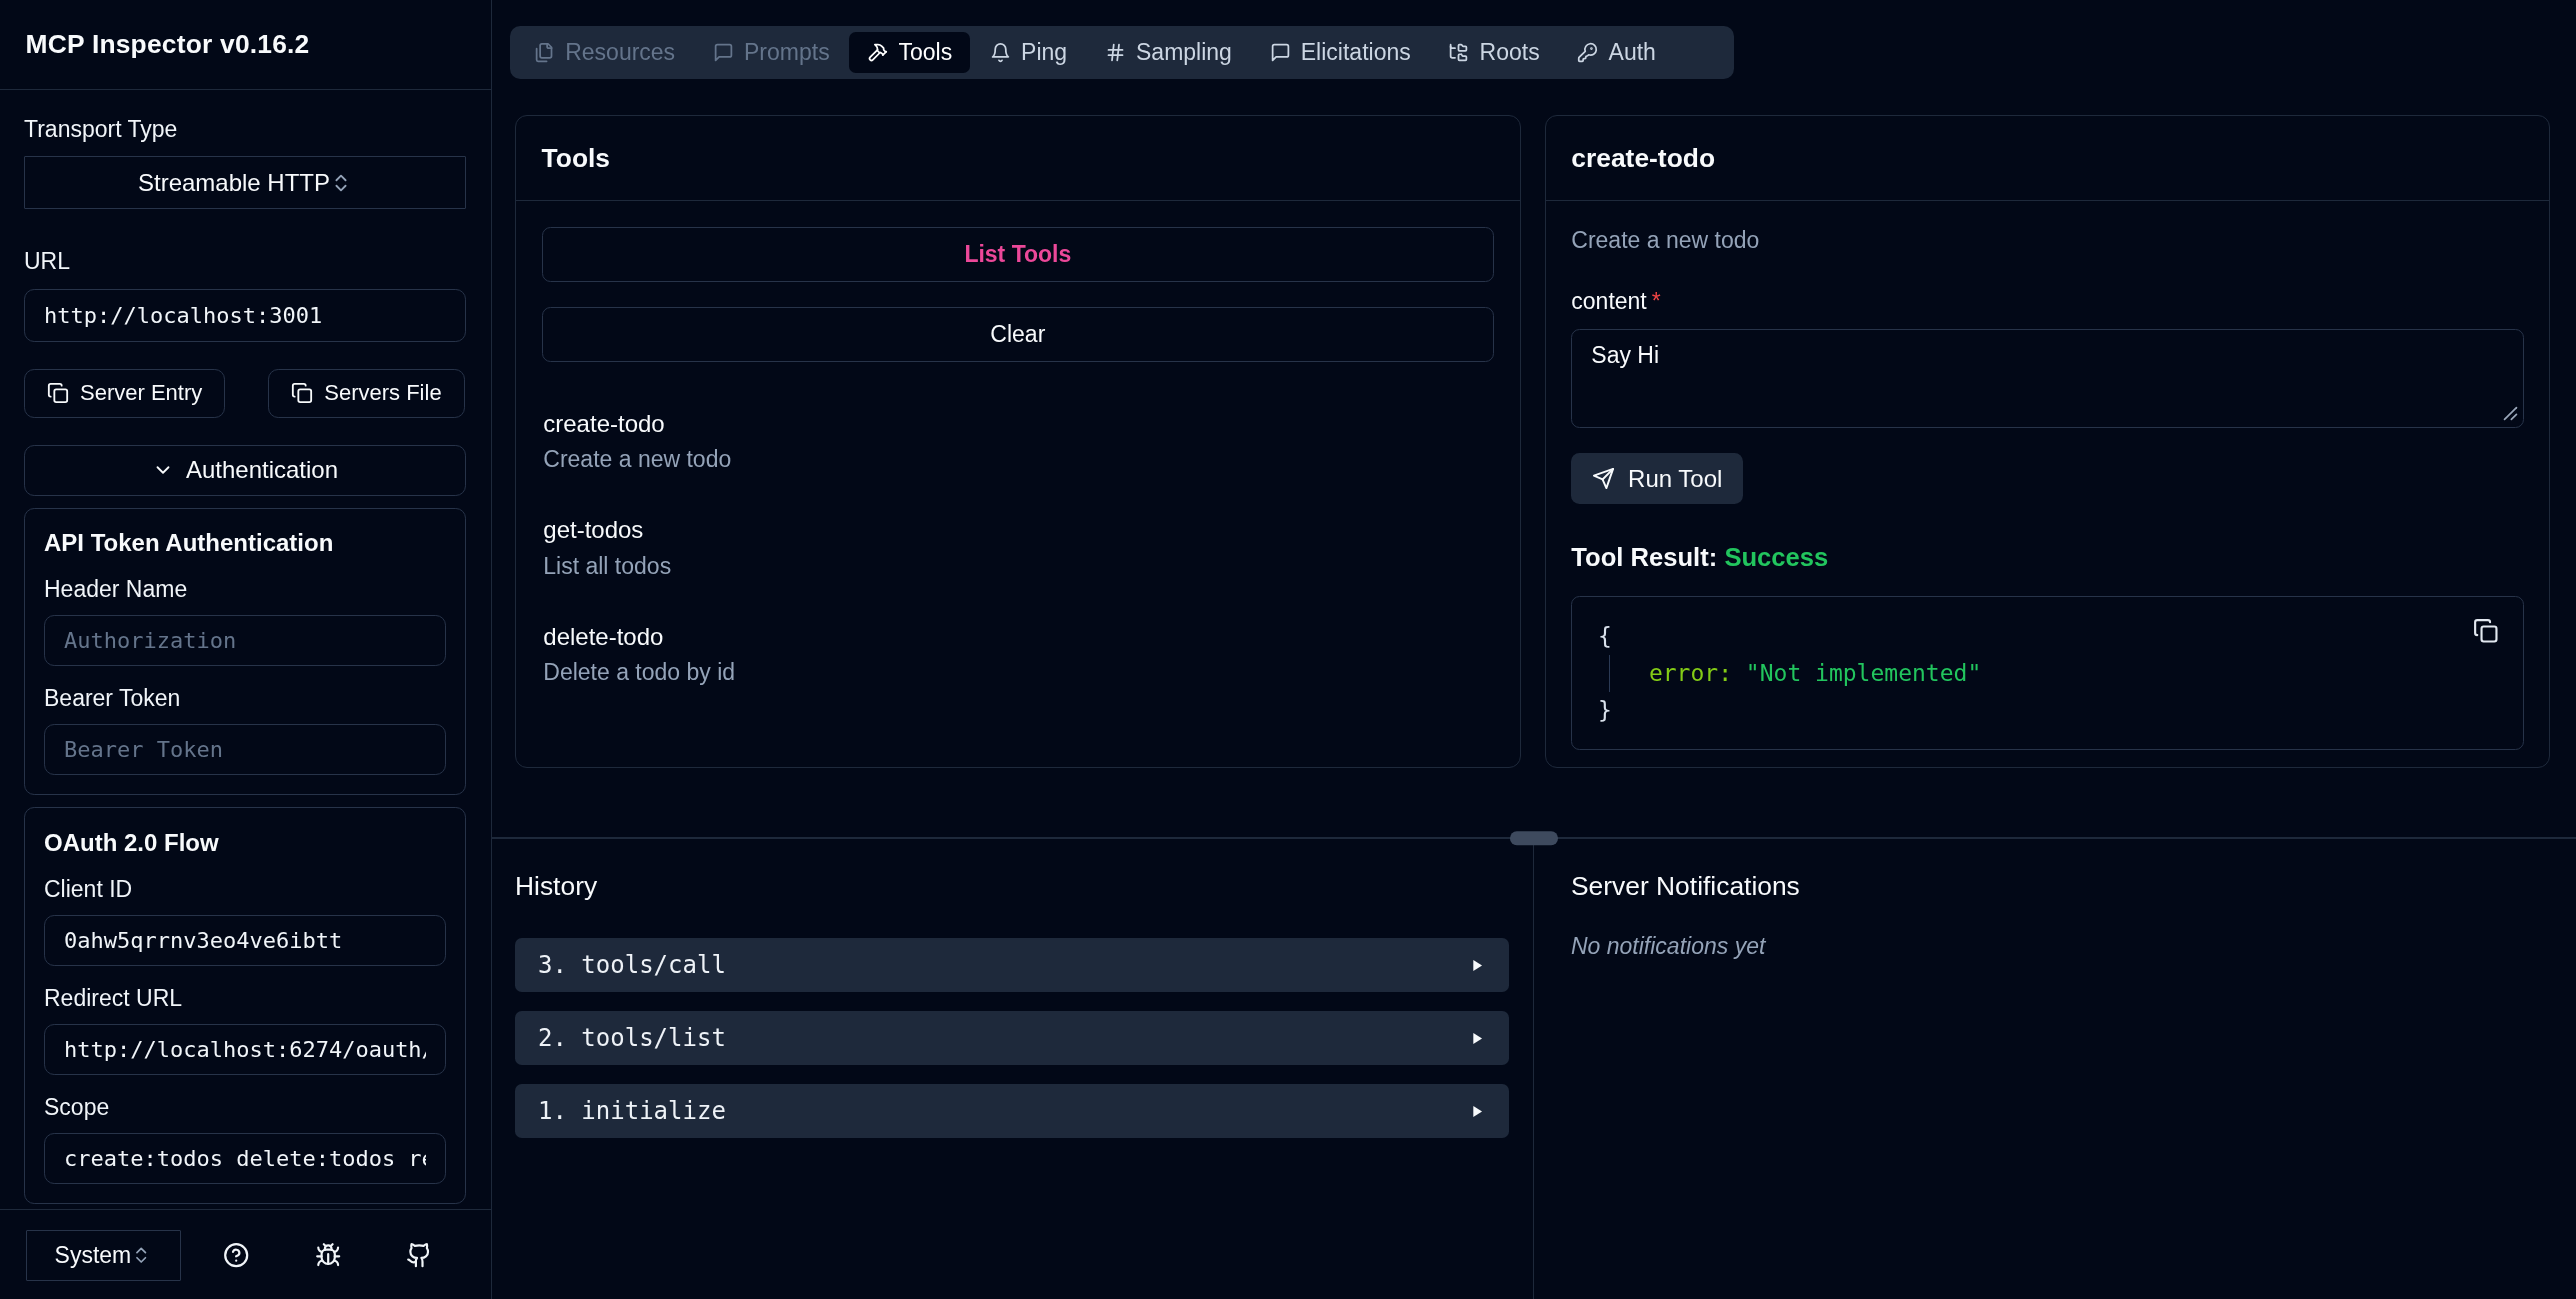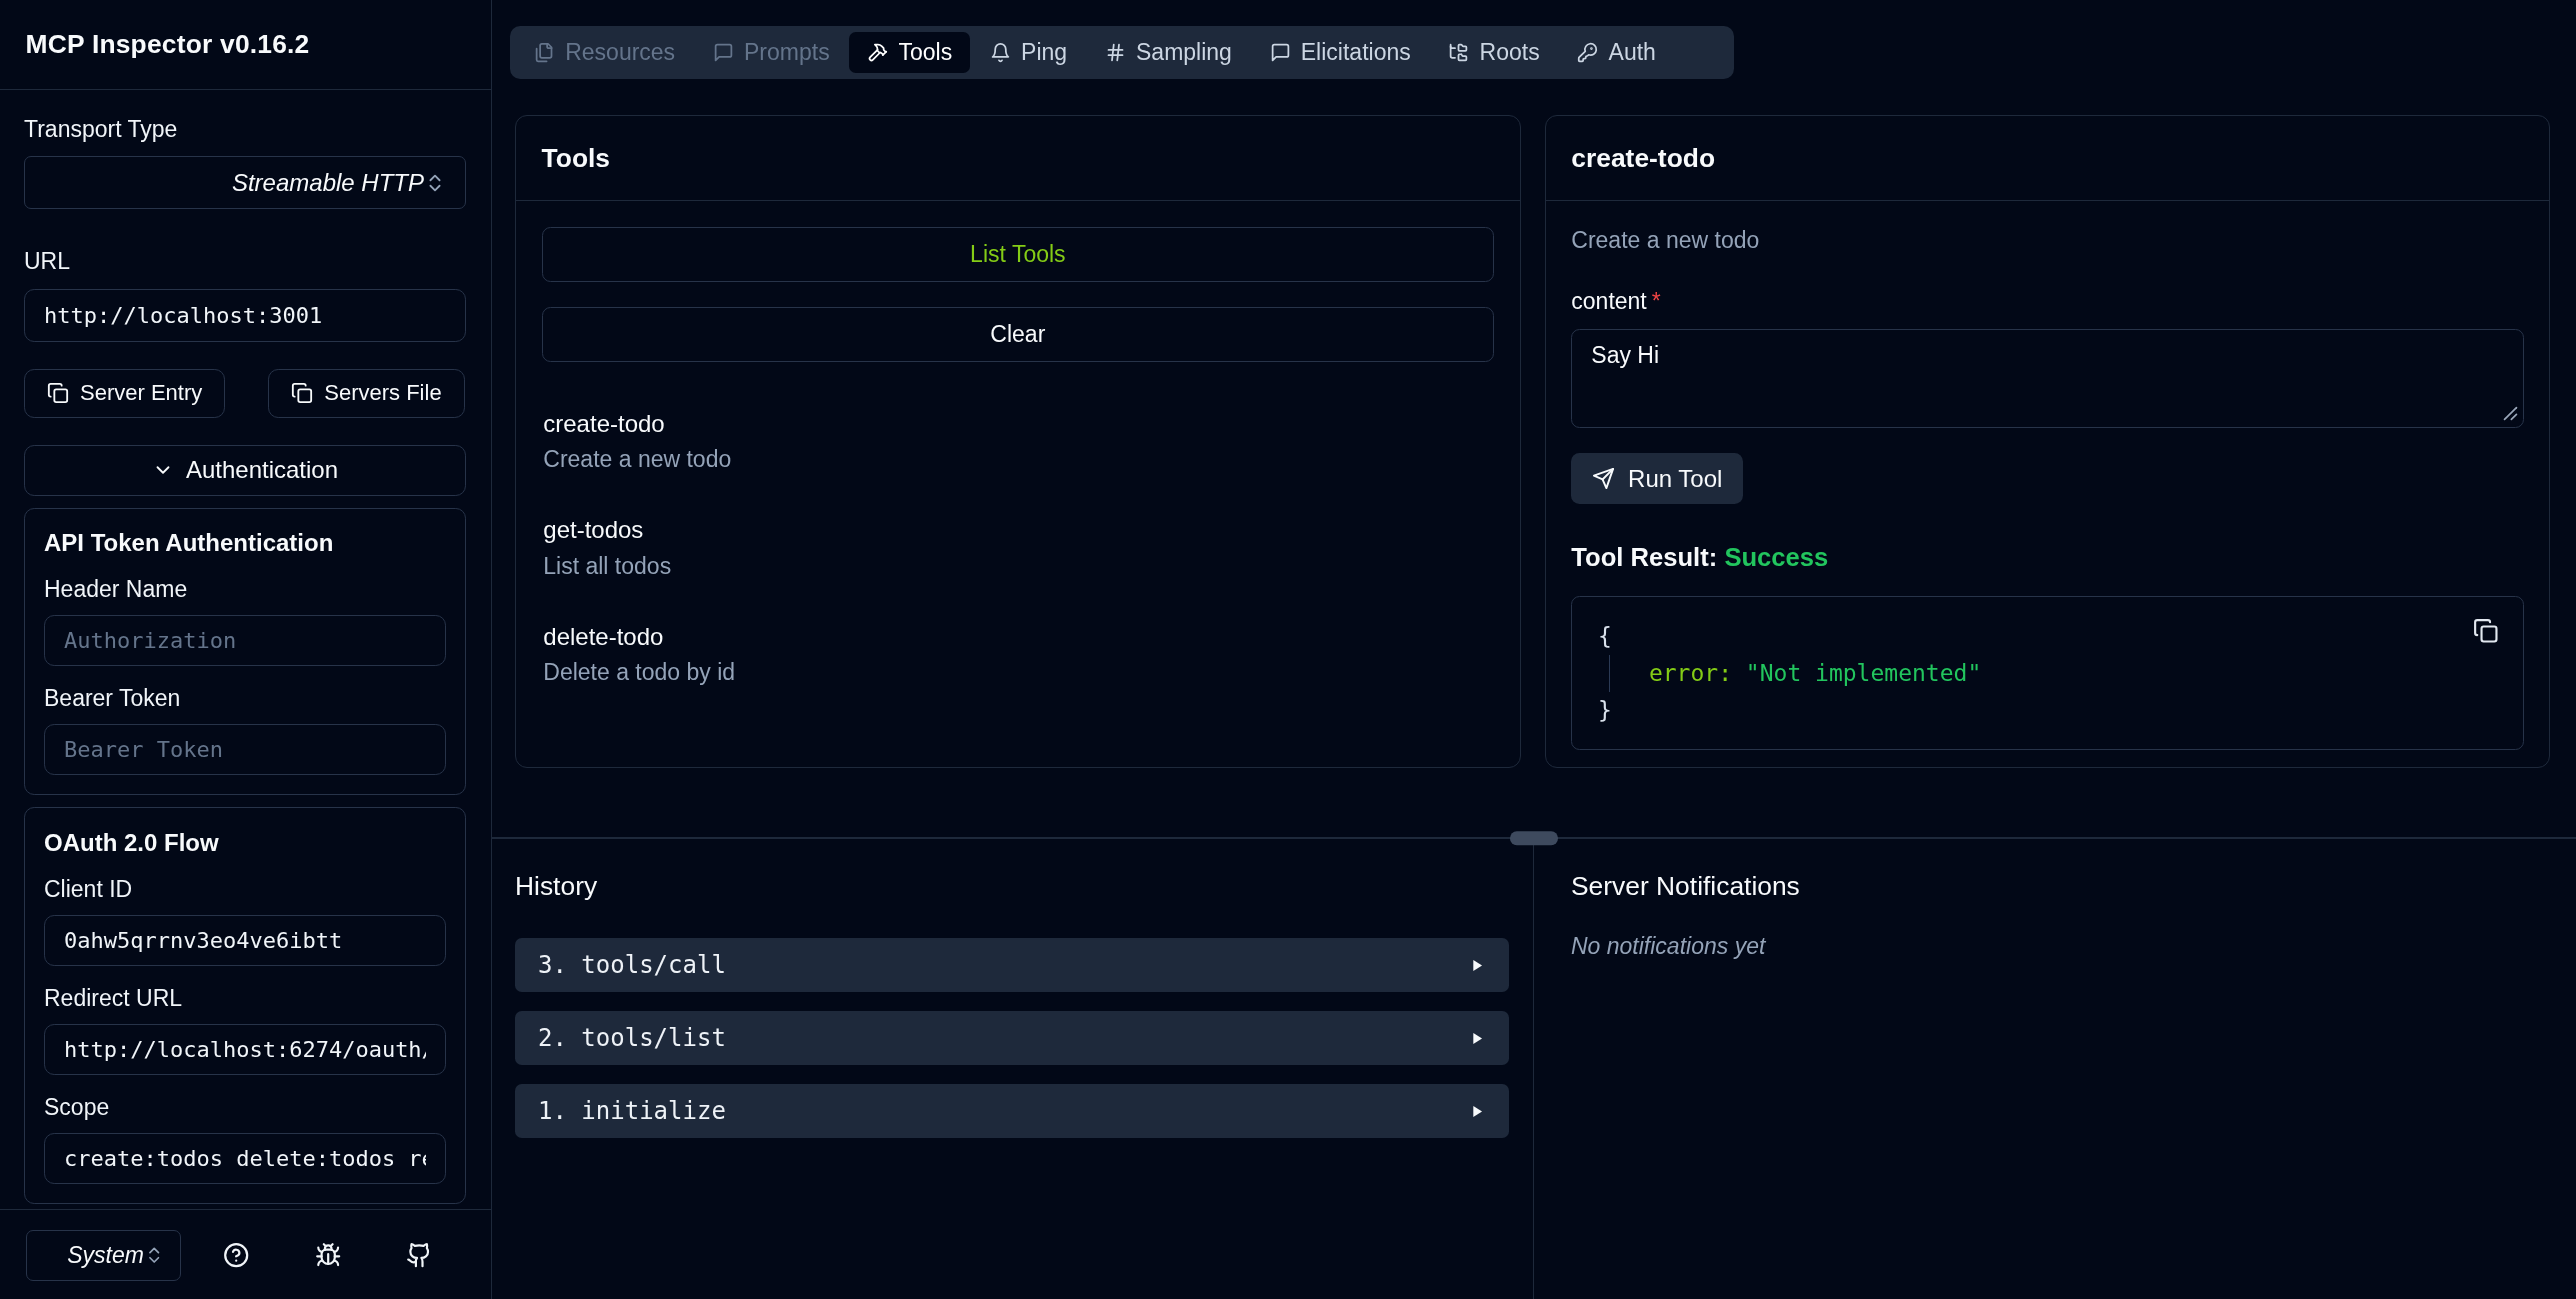--- a/index.html
+++ b/index.html
@@ -26,21 +26,21 @@
 
   .app{display:flex;width:2576px;height:1300px;}
 
   
   .sidebar{width:492px;border-right:1.7px solid var(--border);display:flex;flex-direction:column;}
   .sidebar-header{height:90px;padding:0 25.6px;border-bottom:1.7px solid var(--border);display:flex;align-items:center;flex:none;}
   .app-title{font-size:26.4px;font-weight:700;letter-spacing:0.2px;}
   .sidebar-body{flex:1;padding:25.6px 25px 0 24px;overflow:hidden;}
   .field-label{font-size:23px;font-weight:500;color:#f1f5f9;}
   .transport-label{margin-bottom:13.6px;}
-  .select{height:53px;border:1.7px solid var(--input-border);border-radius:7px;display:flex;align-items:center;justify-content:flex-end;padding:0 19px;font-size:24px;cursor:pointer;background:transparent;color:var(--text);font-style:italic;}
+  .select{height:53px;border:1.7px solid var(--input-border);border-radius:1px;display:flex;align-items:center;justify-content:center;padding:0 19px;font-size:24px;cursor:pointer;background:transparent;color:var(--text);}
   .select svg{width:22px;height:22px;color:#94a3b8;}
   .url-label{margin:39px 0 13.6px;}
   .control{display:block;width:100%;height:53px;border:1.7px solid var(--input-border);border-radius:10.2px;background:transparent;color:#f1f5f9;padding:0 19px;font-size:22px;outline:none;}
   input.control::placeholder{color:var(--placeholder);}
   .btn-row{display:flex;gap:43px;margin-top:27px;}
   .chip-btn{display:inline-flex;align-items:center;gap:11px;height:49px;padding:0 22px;border:1.7px solid var(--input-border);border-radius:10.2px;background:transparent;color:#f8fafc;font-size:22px;font-weight:500;cursor:pointer;}
   .chip-btn svg{width:22px;height:22px;}
   .auth-toggle{margin-top:27px;width:100%;height:51px;border:1.7px solid var(--input-border);border-radius:10.2px;display:flex;align-items:center;justify-content:center;gap:12px;background:transparent;color:#f8fafc;font-size:24px;font-weight:500;cursor:pointer;}
   .auth-toggle svg{width:22px;height:22px;}
   .group-box{margin-top:12px;border:1.7px solid var(--input-border);border-radius:10.2px;padding:20.4px 19px 19px;}
@@ -62,21 +62,21 @@
   .tab.disabled{color:#64748b;cursor:default;}
   .tab.active{background:var(--bg);color:#ffffff;}
 
   .cards{display:flex;gap:24px;margin:36px 25.6px 0 23px;height:653px;flex:none;}
   .card{flex:1 1 0;min-width:0;border:1.7px solid var(--border);border-radius:12px;display:flex;flex-direction:column;}
   .card-header{height:85px;padding:0 25.6px;display:flex;align-items:center;border-bottom:1.7px solid var(--border);font-size:26.4px;font-weight:700;flex:none;}
   .card-body{padding:25.6px;flex:1;position:relative;}
 
   .wide-btn{width:100%;height:55px;border:1.7px solid var(--input-border);border-radius:8.5px;background:transparent;color:#f8fafc;font-size:23px;font-weight:500;display:flex;align-items:center;justify-content:center;cursor:pointer;}
   .wide-btn + .wide-btn{margin-top:25px;}
-  .wide-btn.disabled{color:#84cc16;cursor:default;}
+  .wide-btn.disabled{color:#ec4899;cursor:default;font-weight:bold;}
   .tool-list{margin-top:48px;display:flex;flex-direction:column;gap:43px;padding:0 1.7px;}
   .tool-item{cursor:pointer;}
   .tool-name{font-size:24px;font-weight:500;color:#f8fafc;}
   .tool-desc-text{margin-top:8.5px;font-size:23px;color:var(--muted);}
 
   .detail-desc{font-size:23px;color:var(--muted);}
   .content-label{margin-top:34px;font-size:23px;font-weight:500;}
   .req{color:var(--red);margin-left:5.1px;}
   .textarea{margin-top:13.6px;width:100%;height:99px;border:1.7px solid var(--input-border);border-radius:8.5px;padding:12px 19px;font-size:23px;position:relative;cursor:text;}
   .resize-handle{position:absolute;right:4.3px;bottom:4.3px;width:17px;height:17px;color:#9aa7ba;}

